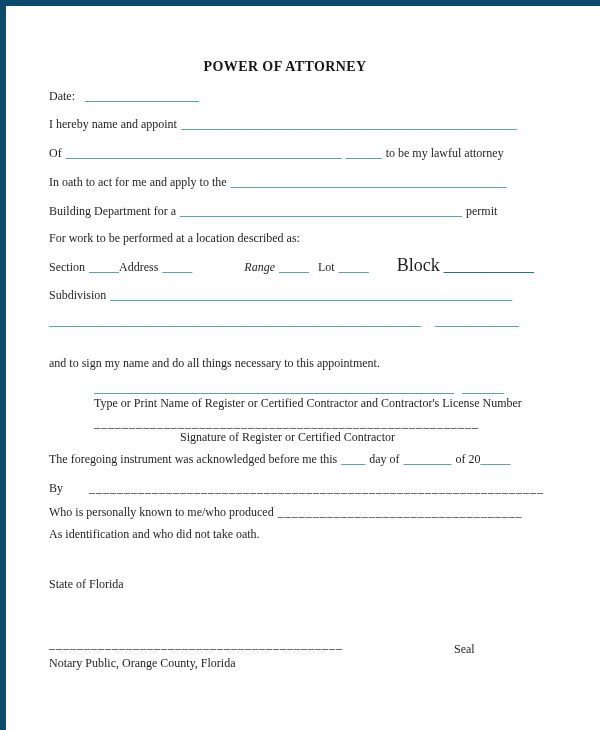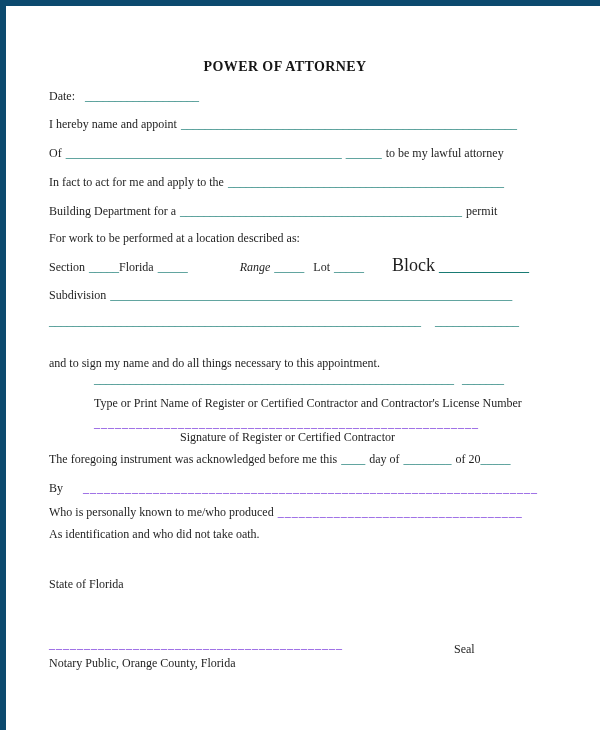--- a/index.html
+++ b/index.html
@@ -21,31 +21,31 @@
   }
   .title{
     width:472px;
     text-align:center;
     font-weight:bold;
     font-size:14px;
     letter-spacing:0.4px;
     color:#161616;
   }
   .blank{color:#0f766e;}
-  .seg{letter-spacing:1px;color:#6d28d9;}
+  .seg{letter-spacing:1px;color:#0f172a;}
   .cap{font-size:12px;line-height:14px;}
   .center{text-align:center;}
   .lbl{margin-right:4px;}
   .lbl-tight{margin-right:0;}
   .gap-lg{margin-left:52px;font-style:italic;}
   .gap-md{margin-left:28px;}
   .gap-sm{margin-left:9px;}
   .blocktxt{font-size:18px;}
   .indent{left:88px;}
-  .mr8{margin-right:20px;}
+  .mr8{margin-right:26px;}
   .ml8{margin-left:8px;}
   .ml14{margin-left:14px;margin-top:44px;}
   .date-gap{margin-right:10px;}
 </style>
 </head>
 <body>
 
 <div class="page">
 
   <div class="row title" style="top:52px">POWER OF ATTORNEY</div>
@@ -56,45 +56,45 @@
 
   <div class="row" style="top:109px">
     <span class="lbl">I hereby name and appoint</span><span class="blank">________________________________________________________</span>
   </div>
 
   <div class="row" style="top:138px">
     <span class="lbl">Of</span><span class="blank lbl">______________________________________________</span><span class="blank lbl">______</span><span>to be my lawful attorney</span>
   </div>
 
   <div class="row" style="top:167px">
-    <span class="lbl">In fact to act for me and apply to the</span><span class="blank">______________________________________________</span>
+    <span class="lbl">In oath to act for me and apply to the</span><span class="blank">______________________________________________</span>
   </div>
 
   <div class="row" style="top:196px">
     <span class="lbl">Building Department for a</span><span class="blank lbl">_______________________________________________</span><span>permit</span>
   </div>
 
   <div class="row" style="top:223px">For work to be performed at a location described as:</div>
 
   <div class="row" style="top:250px">
-    <span class="lbl">Section</span><span class="blank lbl-tight">_____</span><span class="lbl">Florida</span><span class="blank">_____</span><span class="lbl gap-lg">Range</span><span class="blank">_____</span><span class="lbl gap-sm">Lot</span><span class="blank">_____</span><span class="lbl gap-md blocktxt">Block</span><span class="blank blocktxt">__________</span>
+    <span class="lbl">Section</span><span class="blank lbl-tight">_____</span><span class="lbl">Address</span><span class="blank">_____</span><span class="lbl gap-lg">Range</span><span class="blank">_____</span><span class="lbl gap-sm">Lot</span><span class="blank">_____</span><span class="lbl gap-md blocktxt">Block</span><span class="blank blocktxt">__________</span>
   </div>
 
   <div class="row" style="top:280px">
     <span class="lbl">Subdivision</span><span class="blank">___________________________________________________________________</span>
   </div>
 
   <div class="row" style="top:306px">
     <span class="blank">______________________________________________________________</span><span class="blank ml14">______________</span>
   </div>
 
 
   <div class="row" style="top:348px">and to sign my name and do all things necessary to this appointment.</div>
 
-  <div class="row indent" style="top:364px">
+  <div class="row indent" style="top:373px">
     <span class="blank">____________________________________________________________</span><span class="blank ml8">_______</span>
   </div>
 
   <div class="row indent cap" style="top:390px">Type or Print Name of Register or Certified Contractor and Contractor's License Number</div>
 
   <div class="row indent" style="top:408px">
     <span class="blank seg">_______________________________________________________</span>
   </div>
 
   <div class="row indent cap center" style="top:424px;width:387px">Signature of Register or Certified Contractor</div>

